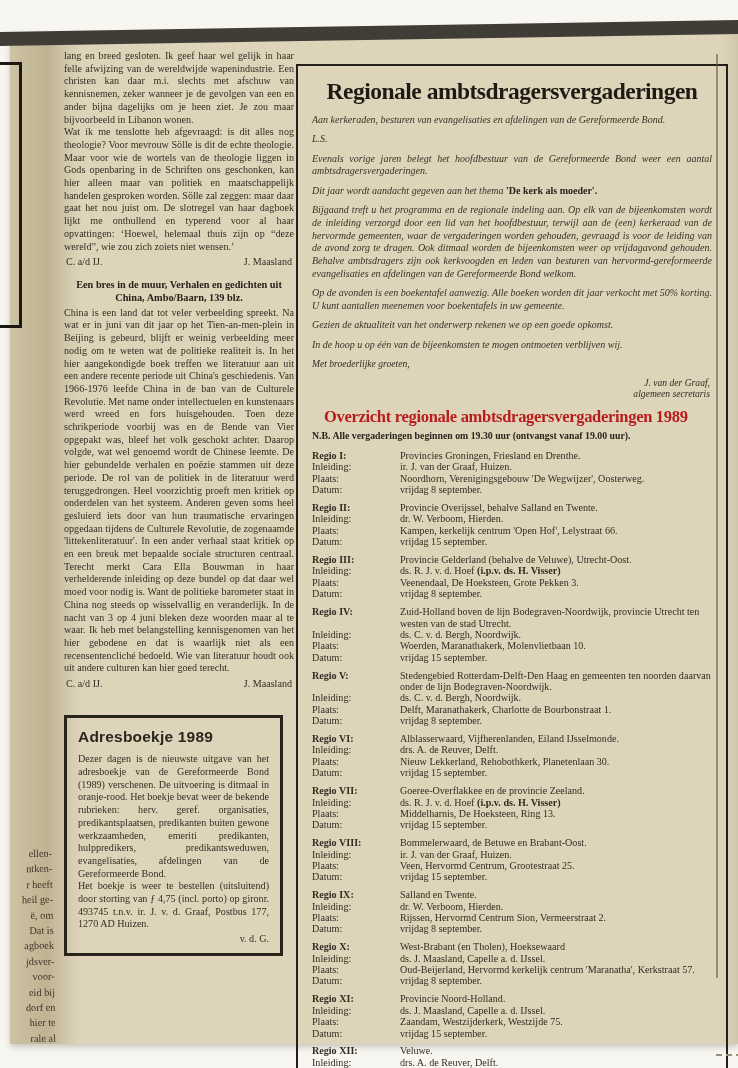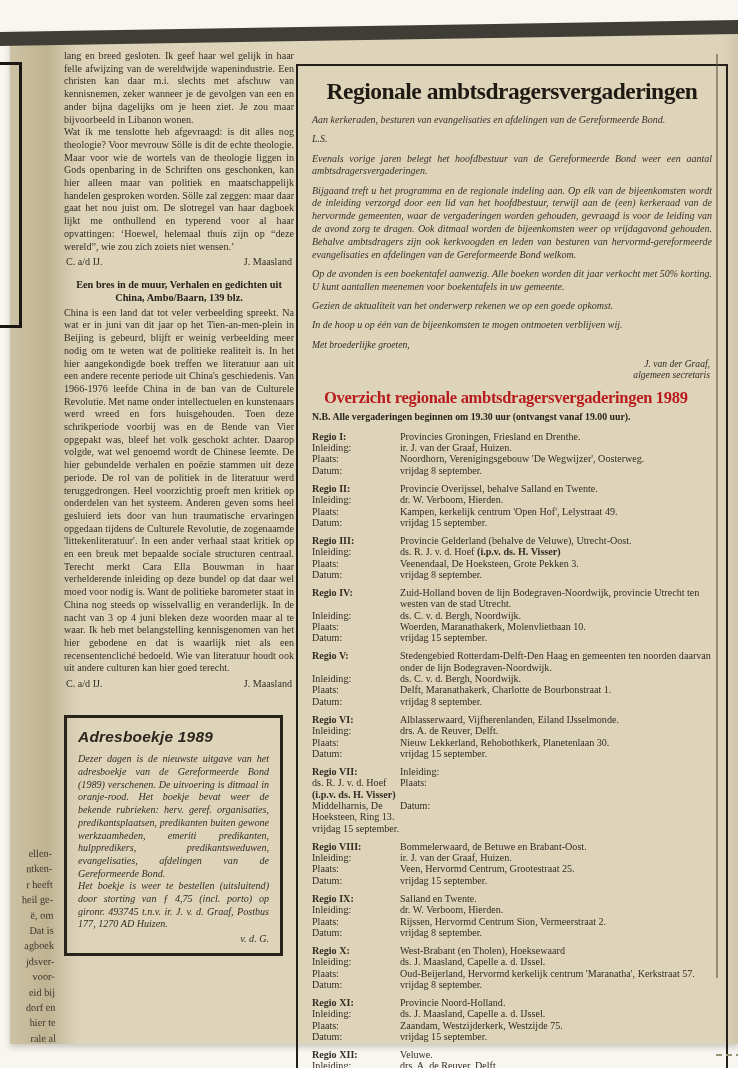--- a/index.html
+++ b/index.html
@@ -42,21 +42,21 @@
     transform:rotate(-1.2deg); }
 
   
   .left-col { position:absolute; left:54px; top:18px; width:230px; color:#342e24;
     font-size:10.1px; line-height:1.26; text-align:justify; z-index:2; }
   .body-p { margin:0; }
   .sig-row { display:flex; justify-content:space-between; margin:3px 2px 9px; }
   .review-h { font-size:10.3px; font-weight:700; text-align:center; margin:3px 10px 2px;
     line-height:1.3; color:#27221a; }
 
-  .adres-box { margin-top:24px; width:219px; border:3px solid #28231b; padding:9px 11px 7px;font-style:italic; }
+  .adres-box { margin-top:24px; width:219px; border:3px solid #28231b; padding:9px 11px 7px; }
   .adres-title { font-family:"Liberation Sans", sans-serif; font-size:15.5px; font-weight:700;
     margin-bottom:7px; color:#2b261e; letter-spacing:.2px; }
   .adres-sig { text-align:right; margin-top:2px; }
 
   
   .right-box { position:absolute; left:286px; top:32px; width:432px; z-index:2;
     border:2px solid #241f18; padding:10px 14px 12px; color:#332c22; }
   .main-title { font-size:23.5px; font-weight:700; letter-spacing:-.5px; white-space:nowrap;
     margin:2px 0 9px; color:#1f1a13;text-align:center; }
   .letter-p { font-style:italic; font-size:10px; line-height:1.28; text-align:justify;
@@ -159,20 +159,21 @@
       <h1 class="main-title">Regionale ambtsdragersvergaderingen</h1>
 
       <div class="letter">
 
           <p class="letter-p"><span>Aan kerkeraden, besturen van evangelisaties en afdelingen van de Gereformeerde Bond.</span><b class="letter-bold"></b></p>
 
           <p class="letter-p"><span>L.S.</span><b class="letter-bold"></b></p>
 
           <p class="letter-p"><span>Evenals vorige jaren belegt het hoofdbestuur van de Gereformeerde Bond weer een aantal ambtsdragersvergaderingen.</span><b class="letter-bold"></b></p>
 
+          <p class="letter-p"><span>Dit jaar wordt aandacht gegeven aan het thema </span><b class="letter-bold">'De kerk als moeder'.</b></p>
 
           <p class="letter-p"><span>Bijgaand treft u het programma en de regionale indeling aan. Op elk van de bijeenkomsten wordt de inleiding verzorgd door een lid van het hoofdbestuur, terwijl aan de (een) kerkeraad van de hervormde gemeenten, waar de vergaderingen worden gehouden, gevraagd is voor de leiding van de avond zorg te dragen. Ook ditmaal worden de bijeenkomsten weer op vrijdagavond gehouden. Behalve ambtsdragers zijn ook kerkvoogden en leden van besturen van hervormd-gereformeerde evangelisaties en afdelingen van de Gereformeerde Bond welkom.</span><b class="letter-bold"></b></p>
 
           <p class="letter-p"><span>Op de avonden is een boekentafel aanwezig. Alle boeken worden dit jaar verkocht met 50% korting. U kunt aantallen meenemen voor boekentafels in uw gemeente.</span><b class="letter-bold"></b></p>
 
           <p class="letter-p"><span>Gezien de aktualiteit van het onderwerp rekenen we op een goede opkomst.</span><b class="letter-bold"></b></p>
 
           <p class="letter-p"><span>In de hoop u op één van de bijeenkomsten te mogen ontmoeten verblijven wij.</span><b class="letter-bold"></b></p>
         </div>
 
@@ -199,21 +200,21 @@
             <span class="r-lbl">Datum:</span>
             <span class="r-val">vrijdag 8 september.</span>
           </div>
 
           <div class="region">
             <span class="r-lbl r-name">Regio II:</span>
             <span class="r-val">Provincie Overijssel, behalve Salland en Twente.</span>
             <span class="r-lbl">Inleiding:</span>
             <span class="r-val"><span>dr. W. Verboom, Hierden.</span><b></b></span>
             <span class="r-lbl">Plaats:</span>
-            <span class="r-val">Kampen, kerkelijk centrum 'Open Hof', Lelystraat 49.</span>
+            <span class="r-val">Kampen, kerkelijk centrum 'Open Hof', Lelystraat 66.</span>
             <span class="r-lbl">Datum:</span>
             <span class="r-val">vrijdag 15 september.</span>
           </div>
 
           <div class="region">
             <span class="r-lbl r-name">Regio III:</span>
             <span class="r-val">Provincie Gelderland (behalve de Veluwe), Utrecht-Oost.</span>
             <span class="r-lbl">Inleiding:</span>
             <span class="r-val"><span>ds. R. J. v. d. Hoef </span><b>(i.p.v. ds. H. Visser)</b></span>
             <span class="r-lbl">Plaats:</span>
@@ -250,20 +251,21 @@
             <span class="r-lbl">Inleiding:</span>
             <span class="r-val"><span>drs. A. de Reuver, Delft.</span><b></b></span>
             <span class="r-lbl">Plaats:</span>
             <span class="r-val">Nieuw Lekkerland, Rehobothkerk, Planetenlaan 30.</span>
             <span class="r-lbl">Datum:</span>
             <span class="r-val">vrijdag 15 september.</span>
           </div>
 
           <div class="region">
             <span class="r-lbl r-name">Regio VII:</span>
+            <span class="r-val">Goeree-Overflakkee en de provincie Zeeland.</span>
             <span class="r-lbl">Inleiding:</span>
             <span class="r-val"><span>ds. R. J. v. d. Hoef </span><b>(i.p.v. ds. H. Visser)</b></span>
             <span class="r-lbl">Plaats:</span>
             <span class="r-val">Middelharnis, De Hoeksteen, Ring 13.</span>
             <span class="r-lbl">Datum:</span>
             <span class="r-val">vrijdag 15 september.</span>
           </div>
 
           <div class="region">
             <span class="r-lbl r-name">Regio VIII:</span>

